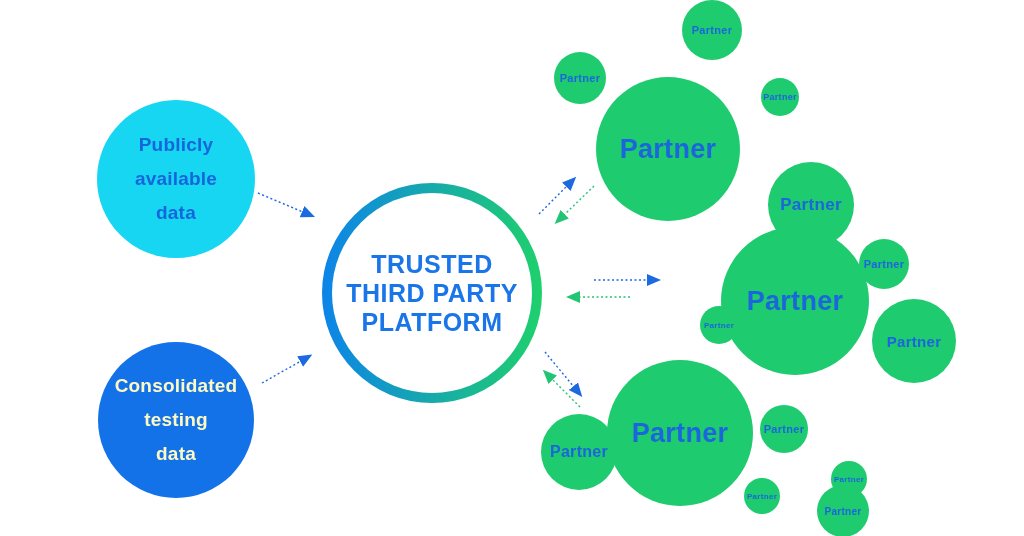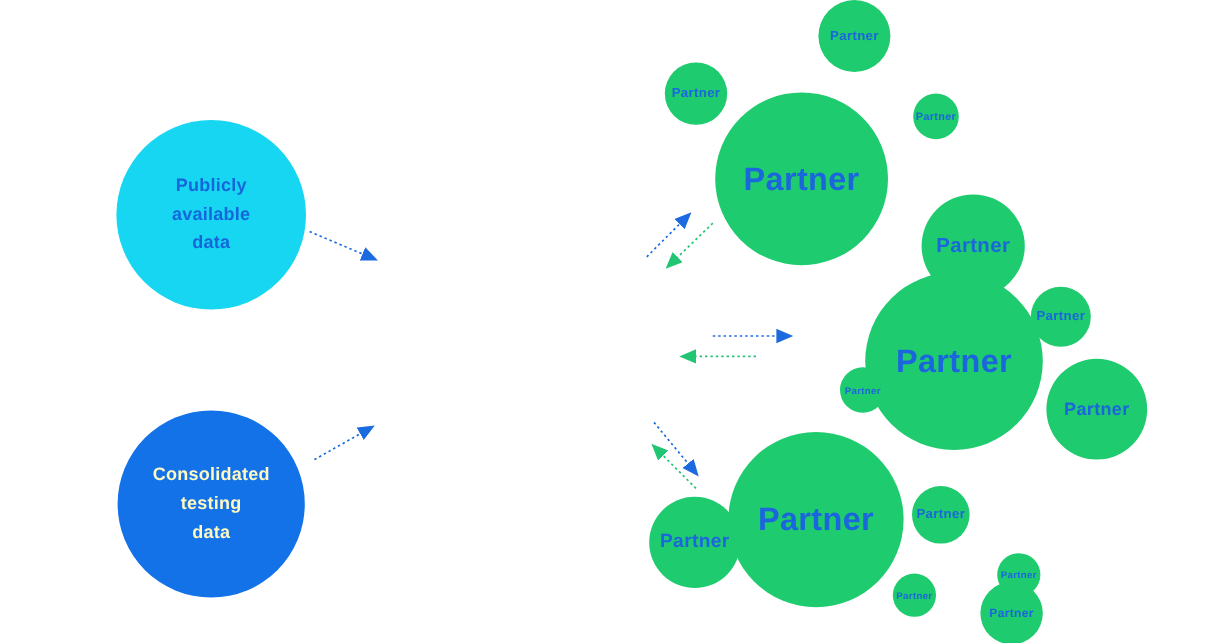--- a/index.html
+++ b/index.html
@@ -4,21 +4,21 @@
 <style>
   html,body{margin:0;padding:0;background:#ffffff;}
   #canvas{
     position:relative;width:1024px;height:536px;overflow:hidden;
     background:#ffffff;font-family:"Liberation Sans",sans-serif;
   }
   
   .source{position:absolute;border-radius:50%;display:flex;align-items:center;justify-content:center;text-align:center;}
   .source-cyan{left:97px;top:100px;width:158px;height:158px;background:#16d6f2;}
   .source-blue{left:98px;top:342px;width:156px;height:156px;background:#1372e8;}
-  .source-label{font-weight:bold;font-size:15px;line-height:24px;white-space:pre-line;letter-spacing:.2px;}
+  .source-label{font-weight:bold;font-size:19px;line-height:34px;white-space:pre-line;letter-spacing:.2px;}
   .source-cyan .source-label{color:#1566da;}
   .source-blue .source-label{color:#fef9c3;}
   
   .platform-ring{
     position:absolute;left:322px;top:183px;width:220px;height:220px;border-radius:50%;
     background:linear-gradient(90deg,#0d84e9 0%,#1fd06c 100%);
     display:flex;align-items:center;justify-content:center;
   }
   .platform-inner{
     width:200px;height:200px;border-radius:50%;background:#ffffff;
@@ -45,20 +45,25 @@
 available
 data</div>
   </div>
 
   <div class="source source-blue">
     <div class="source-label">Consolidated
 testing
 data</div>
   </div>
 
+  <div class="platform-ring">
+    <div class="platform-inner">TRUSTED
+THIRD PARTY
+PLATFORM</div>
+  </div>
 
   <svg id="arrows" width="1024" height="536" viewBox="0 0 1024 536">
     <defs>
       <marker id="head-blue" markerUnits="userSpaceOnUse" markerWidth="16" markerHeight="14" refX="1" refY="6" orient="auto">
         <path d="M0,0 L14,6 L0,12 Z" fill="#1b6ae0"></path>
       </marker>
       <marker id="head-green" markerUnits="userSpaceOnUse" markerWidth="16" markerHeight="14" refX="1" refY="6" orient="auto">
         <path d="M0,0 L14,6 L0,12 Z" fill="#22c573"></path>
       </marker>
     </defs>

